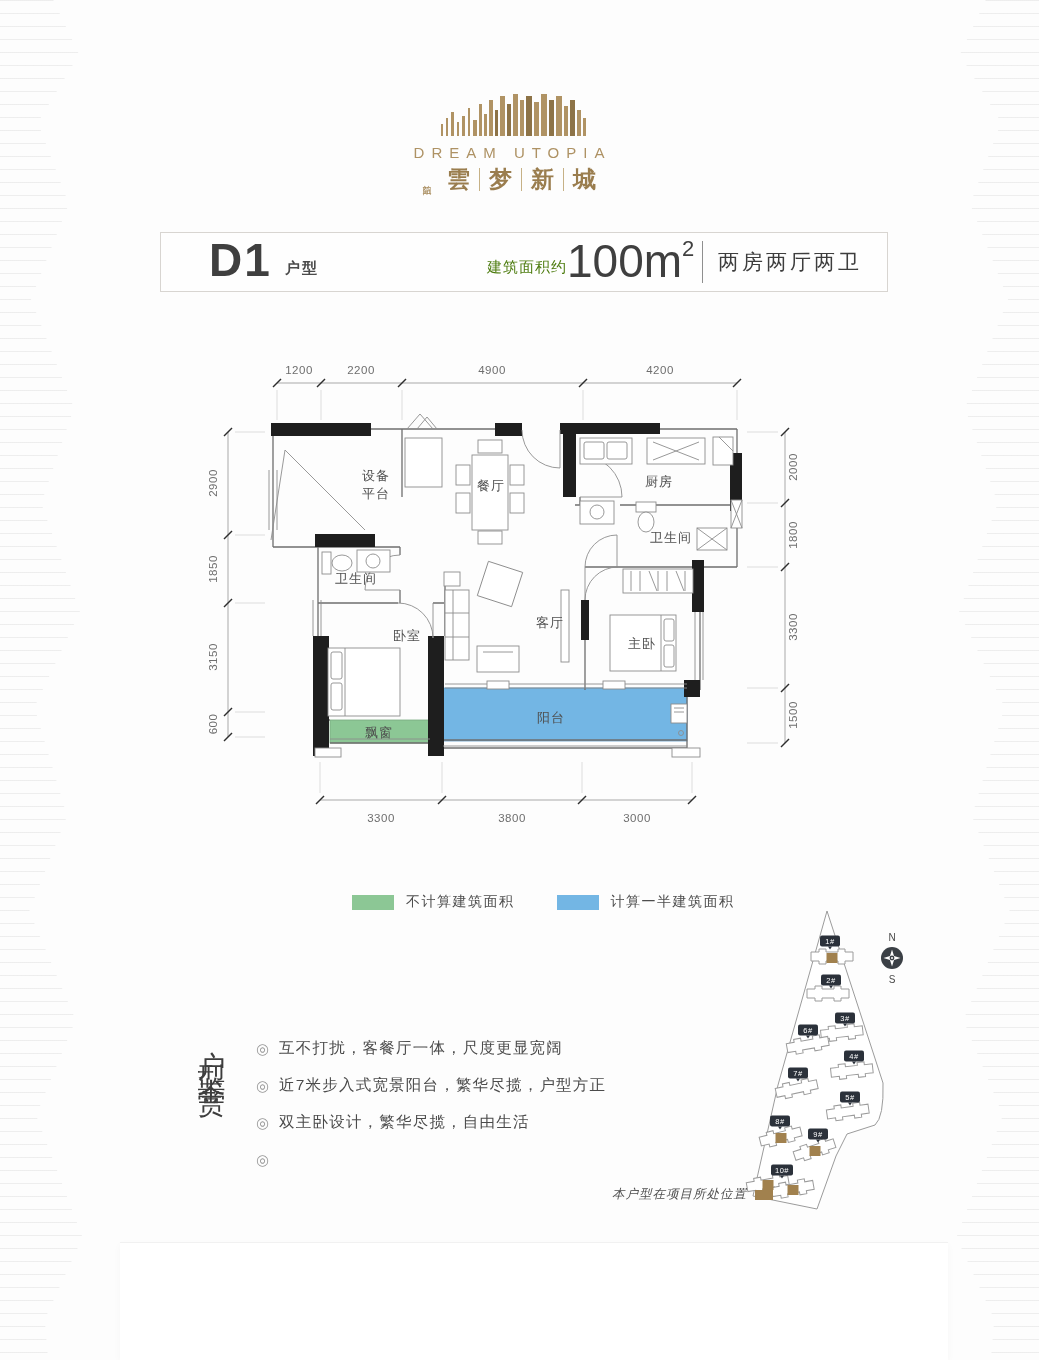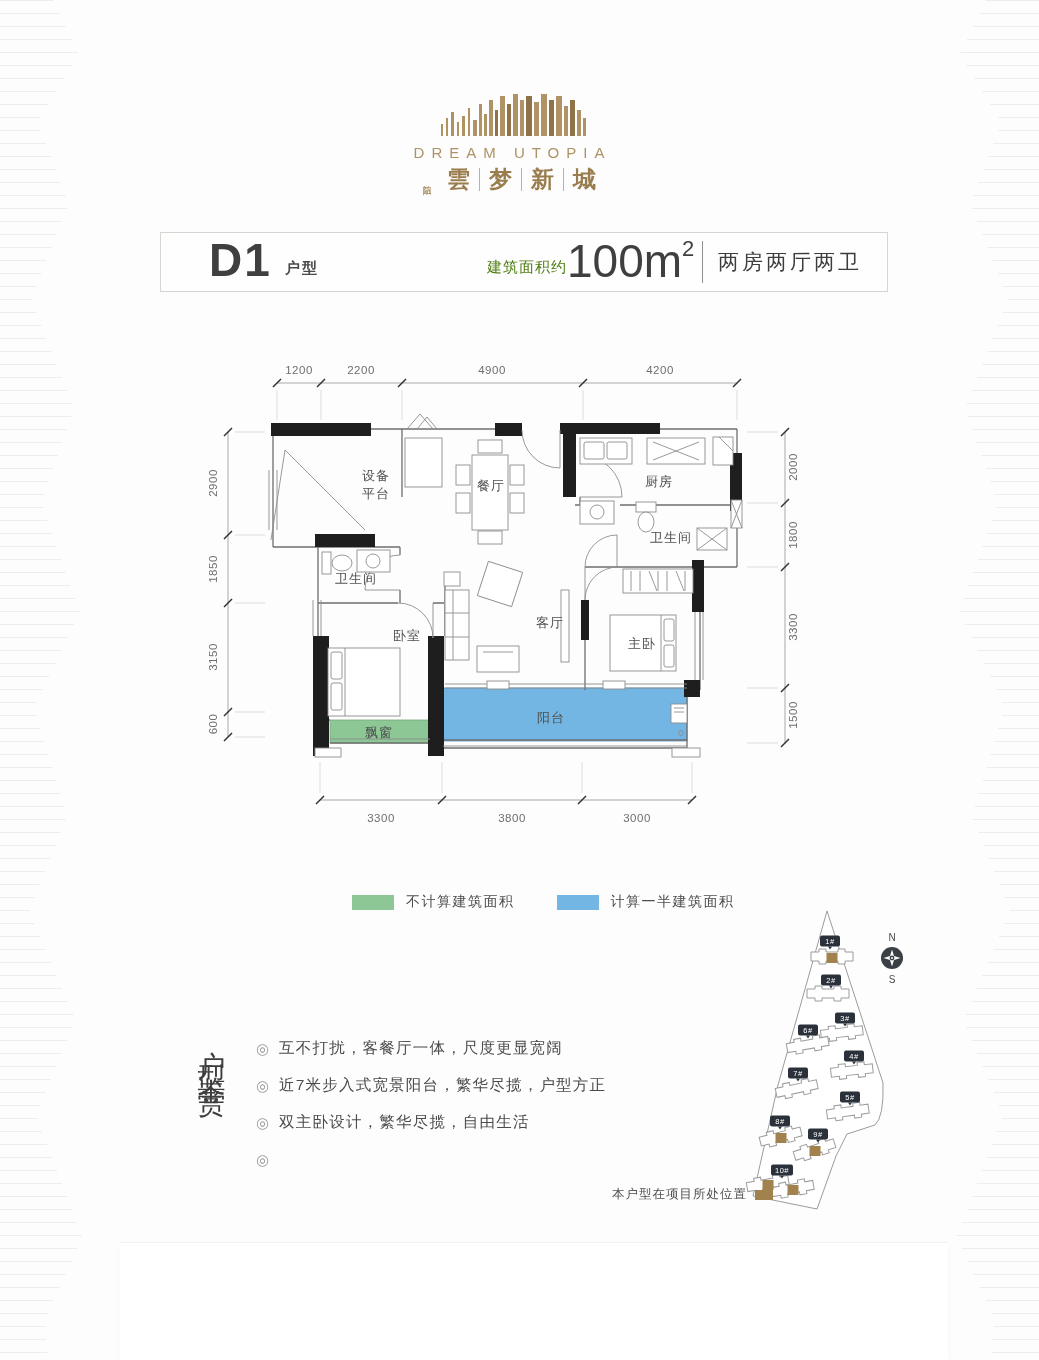--- a/index.html
+++ b/index.html
@@ -47,21 +47,21 @@
   .features-title{position:absolute;left:192px;top:1028px;writing-mode:vertical-rl;text-orientation:upright;
                   font-size:28px;letter-spacing:13px;color:#3d3d3d;font-weight:500;}
   .features{position:absolute;left:256px;top:1030px;}
   .feature{display:flex;align-items:center;height:37px;}
   .feature .bullet{color:#979797;font-size:15px;margin-right:10px;}
   .feature .txt{font-size:15.5px;color:#4b4b4b;letter-spacing:1.2px;}
   
   .sitemap{position:absolute;left:735px;top:903px;width:210px;height:320px;}
   .bld-badge-txt{font-size:7.5px;fill:#ffffff;text-anchor:middle;letter-spacing:.5px;}
   .compass-txt{font-size:10px;fill:#4a4a4a;text-anchor:middle;}
-  .caption{position:absolute;left:612px;top:1186px;display:flex;align-items:center;gap:8px;}
+  .caption{position:absolute;left:612px;top:1186px;display:flex;align-items:center;gap:8px;font-style:italic;}
   .caption-txt{font-size:12.5px;color:#4f4f4f;letter-spacing:1px;}
   
   .bottom-card{position:absolute;left:120px;top:1243px;width:828px;height:117px;background:#ffffff;
                box-shadow:0 -1px 0 #f1f1f1,0 2px 8px rgba(0,0,0,.03);}
 </style>
 </head>
 <body>
 
 <div class="page">
 

